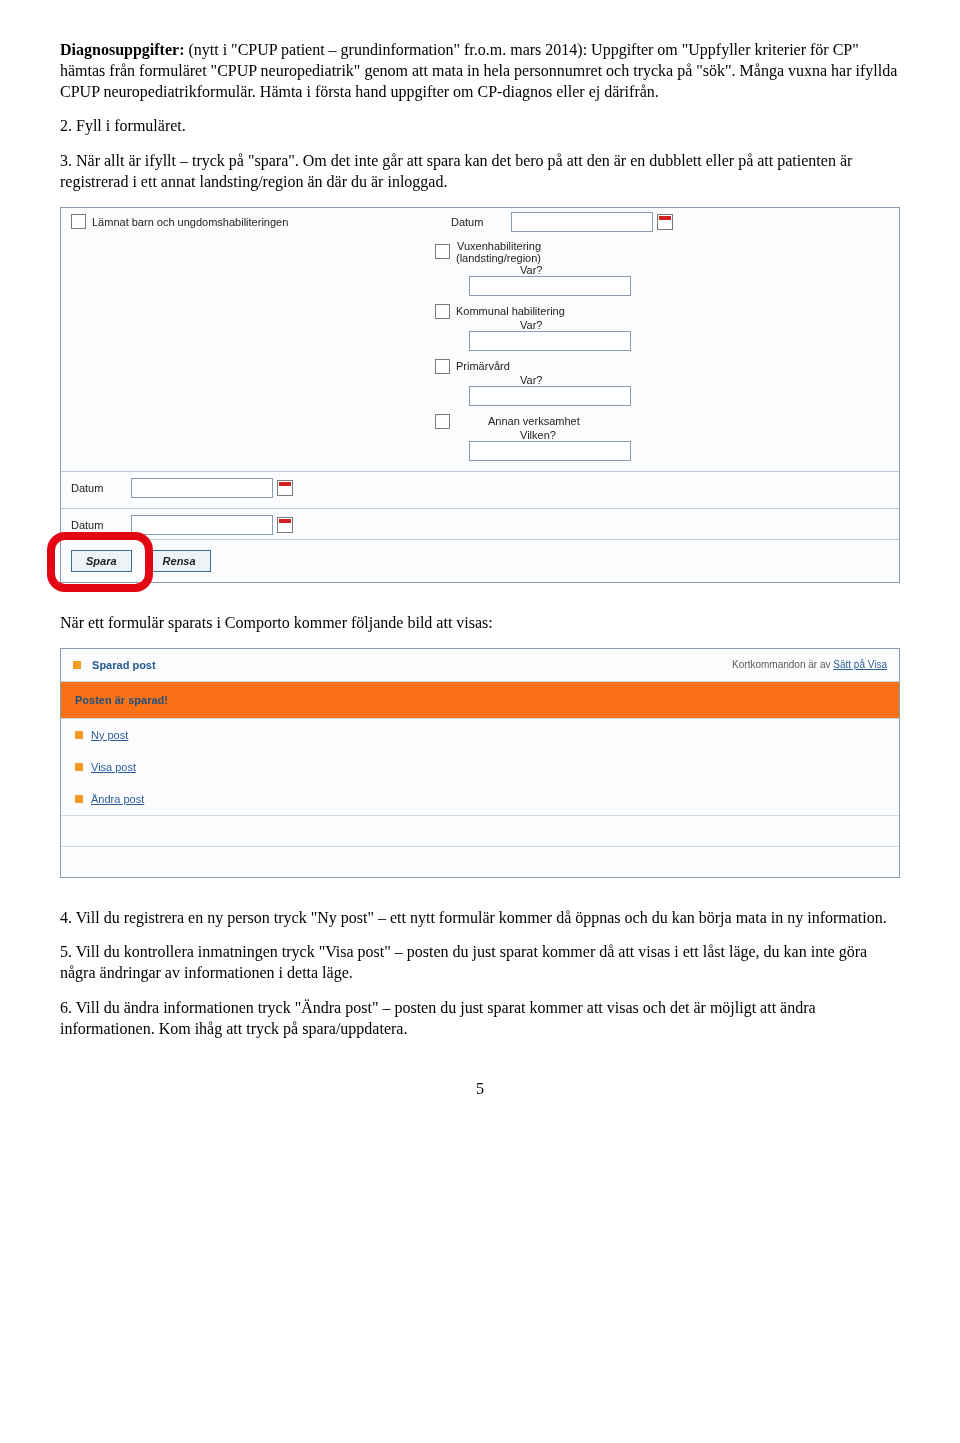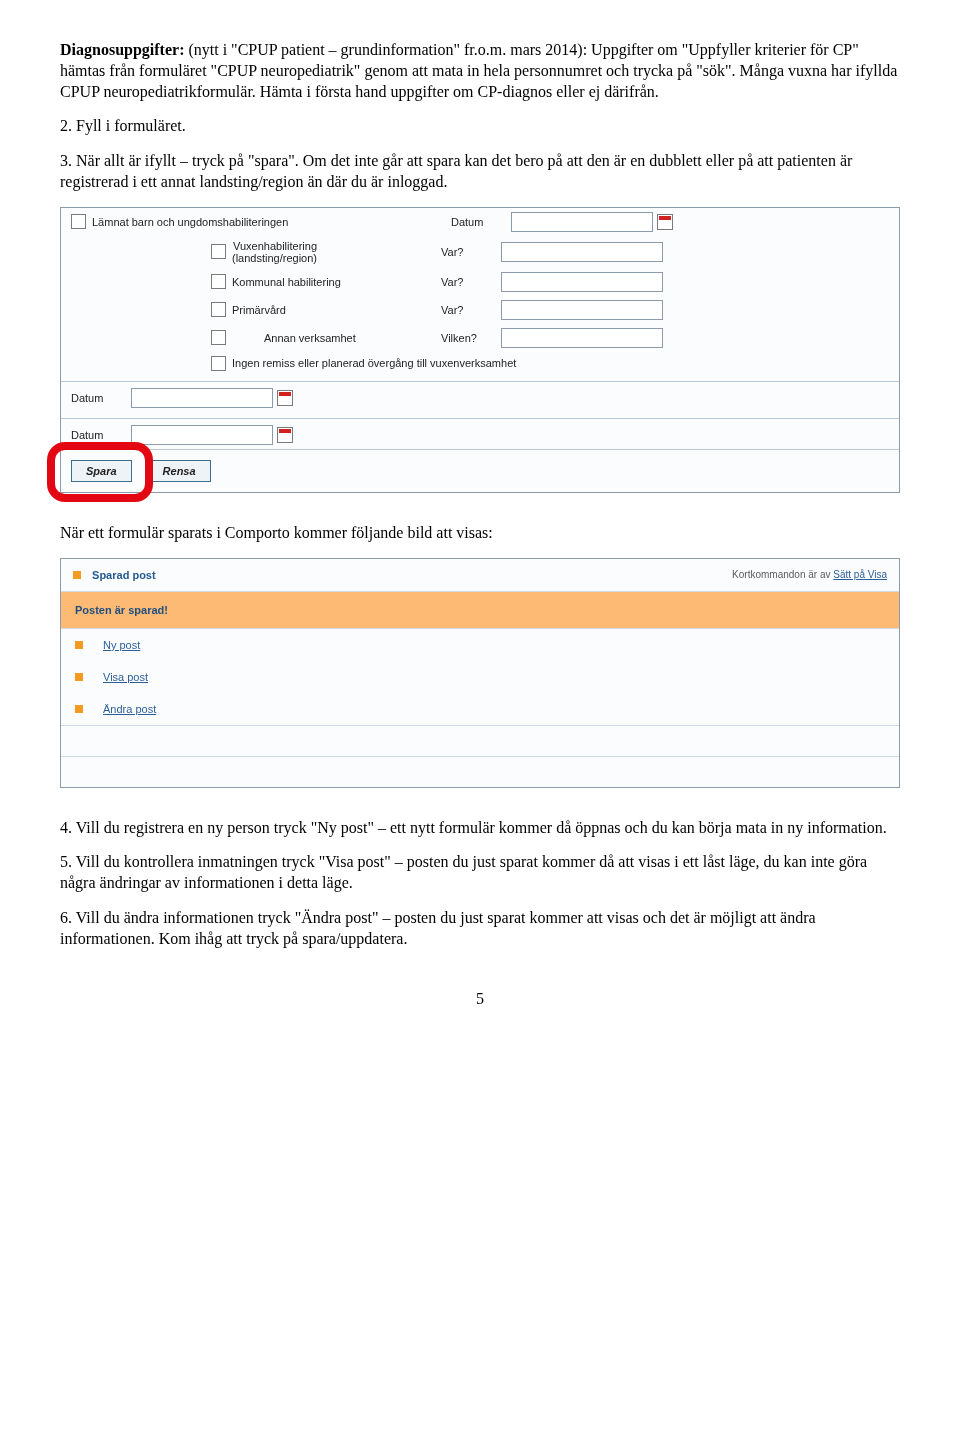--- a/index.html
+++ b/index.html
@@ -71,21 +71,21 @@
     border: 1px solid #7a7a7a;
     position: relative;
     box-sizing: border-box;
   }
   .dateicon::before {
     content: "";
     position: absolute;
     top: 1px; left: 1px; right: 1px; height: 4px;
     background: #d02020;
   }
-  .indent { padding-left: 150px; }
+  .indent { padding-left: 150px; flex-direction: column; }
   .sep-row {
     border-top: 1px solid #b9c7d8;
     margin-top: 6px;
     padding-top: 6px;
   }
   .btn-row {
     padding: 10px;
     display: flex;
     gap: 16px;
     align-items: center;
@@ -132,27 +132,26 @@
     width: 8px; height: 8px;
     background: #f59a22;
     display: inline-block;
     margin-right: 8px;
   }
   .s2-banner {
     padding: 12px 14px;
     color: #1f4e80;
     font-weight: bold;
     border-bottom: 1px solid #cfd9e6;
-    background: #fdba74;
+    background: #f97316;
   }
   .s2-link-row {
     padding: 10px 14px;
     display: flex;
     align-items: center;
-    gap: 12px;
   }
   .s2-link {
     color: #2b5d99;
     text-decoration: underline;
     cursor: pointer;
   }
   .s2-spacer {
     border-top: 1px solid #cfd9e6;
     height: 30px;
   }
@@ -232,26 +231,20 @@
     <div class="left-col" style="width:230px;gap:32px;">
       <span class="checkbox"></span>
       <span class="label">Annan verksamhet</span>
     </div>
     <div class="mid-col">Vilken?</div>
     <div class="right-col">
       <div class="text-input"></div>
     </div>
   </div>
 
-  <div class="form-row indent">
-    <div class="left-col" style="width:auto;">
-      <span class="checkbox"></span>
-      <span class="label">Ingen remiss eller planerad övergång till vuxenverksamhet</span>
-    </div>
-  </div>
 
   <div class="form-row sep-row">
     <div class="mid-col">Datum</div>
     <div class="right-col">
       <div class="date-text-input"></div>
       <span class="dateicon"></span>
     </div>
   </div>
 
   <div class="form-row sep-row">

